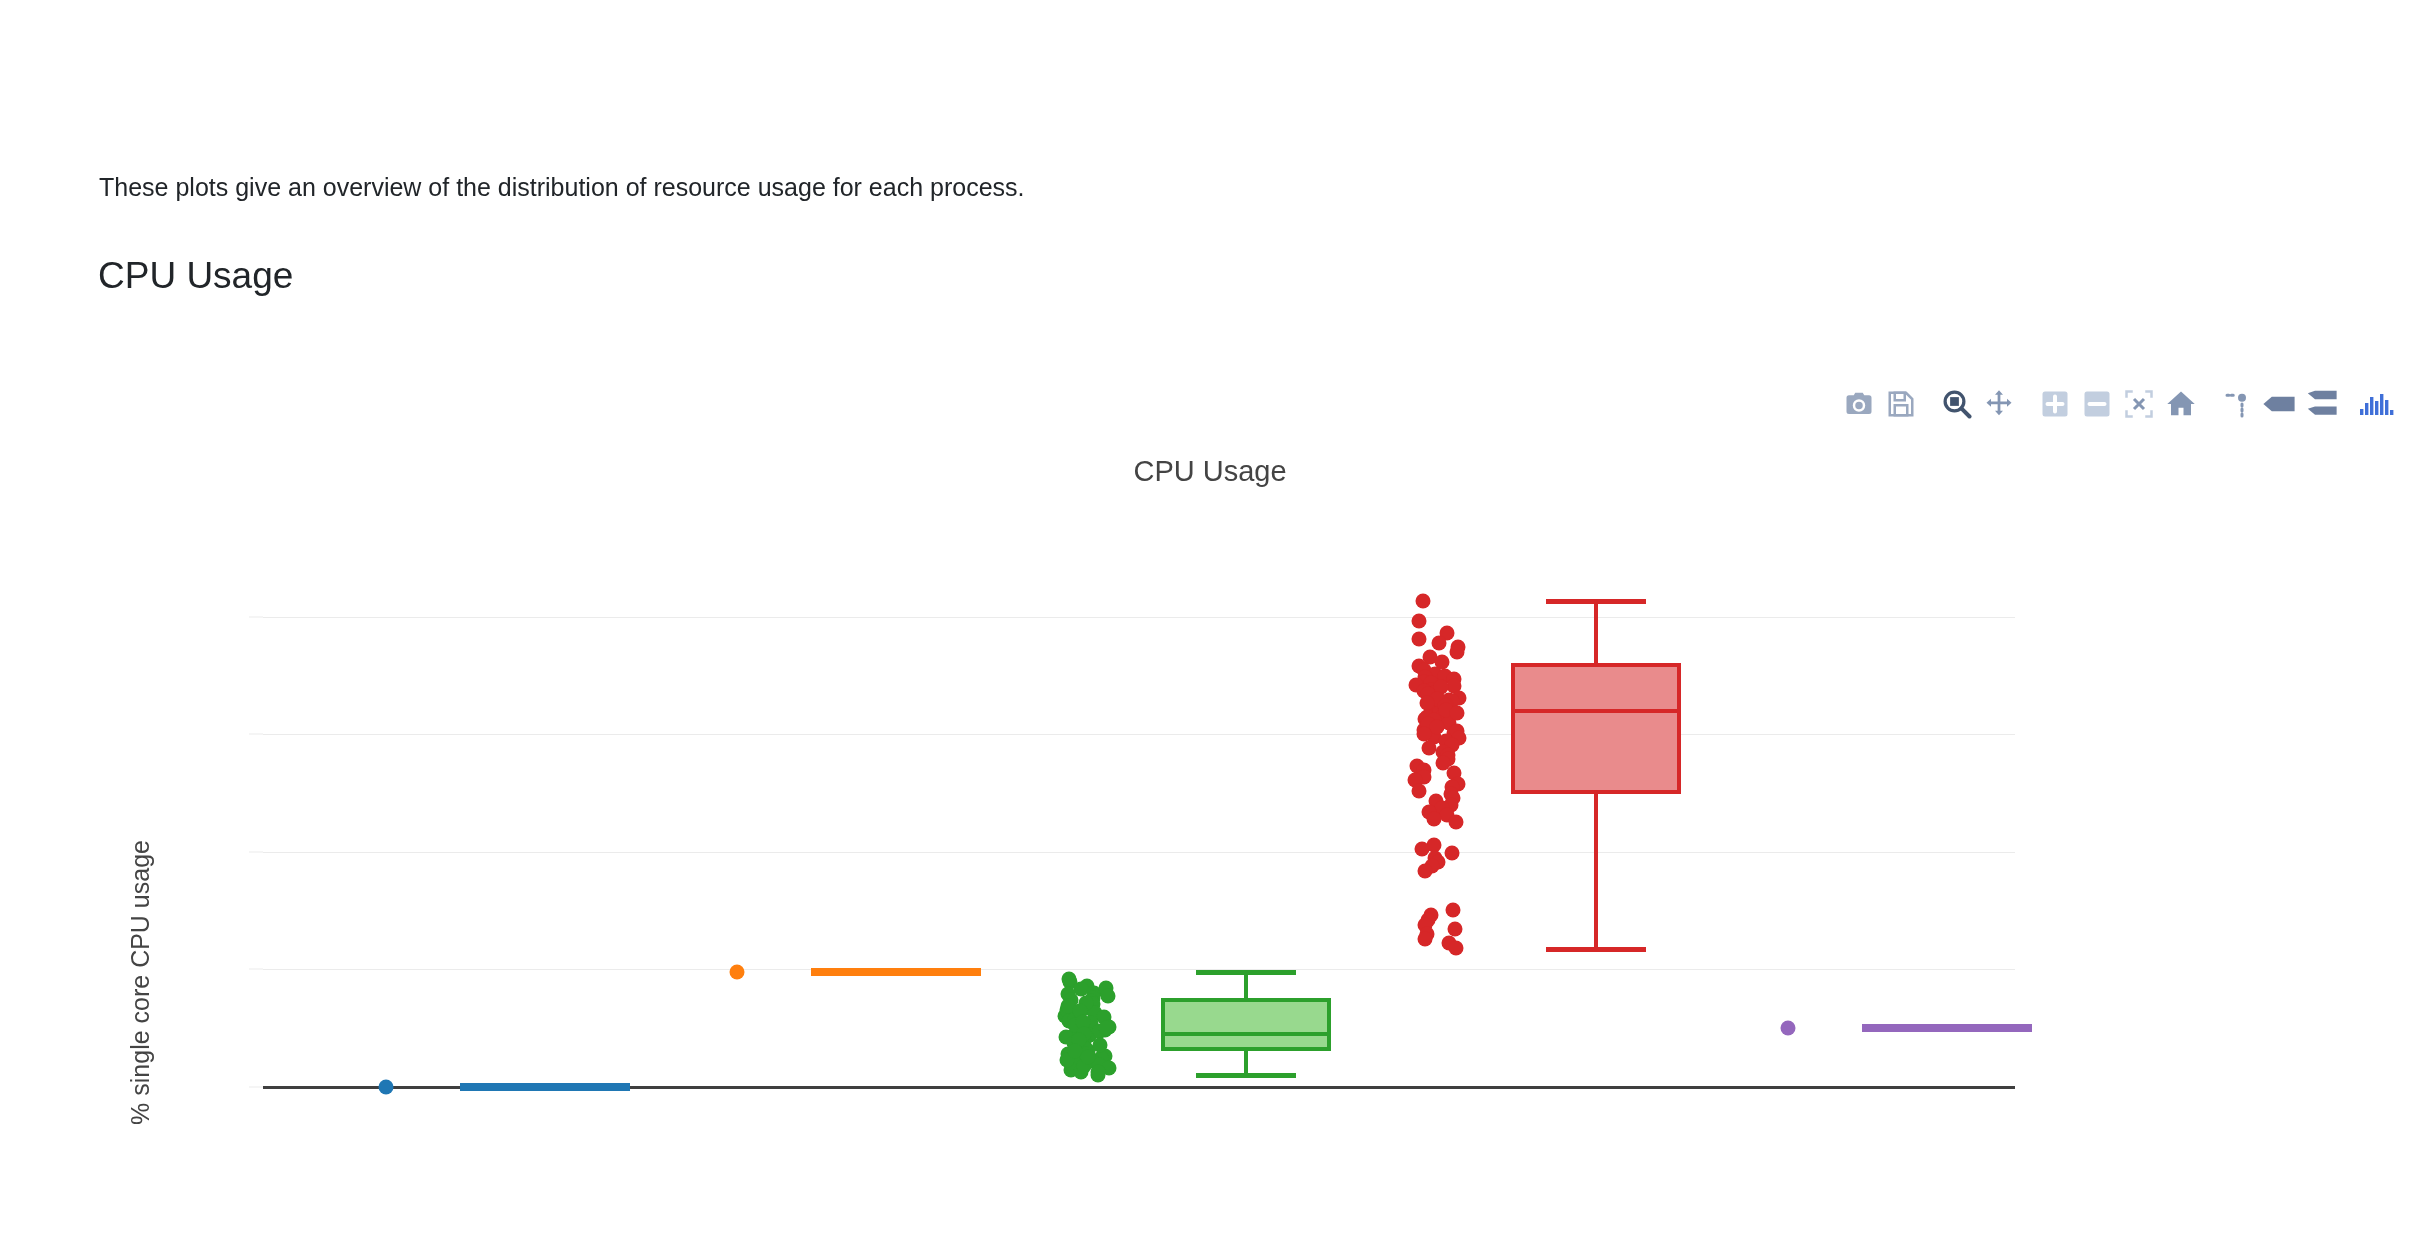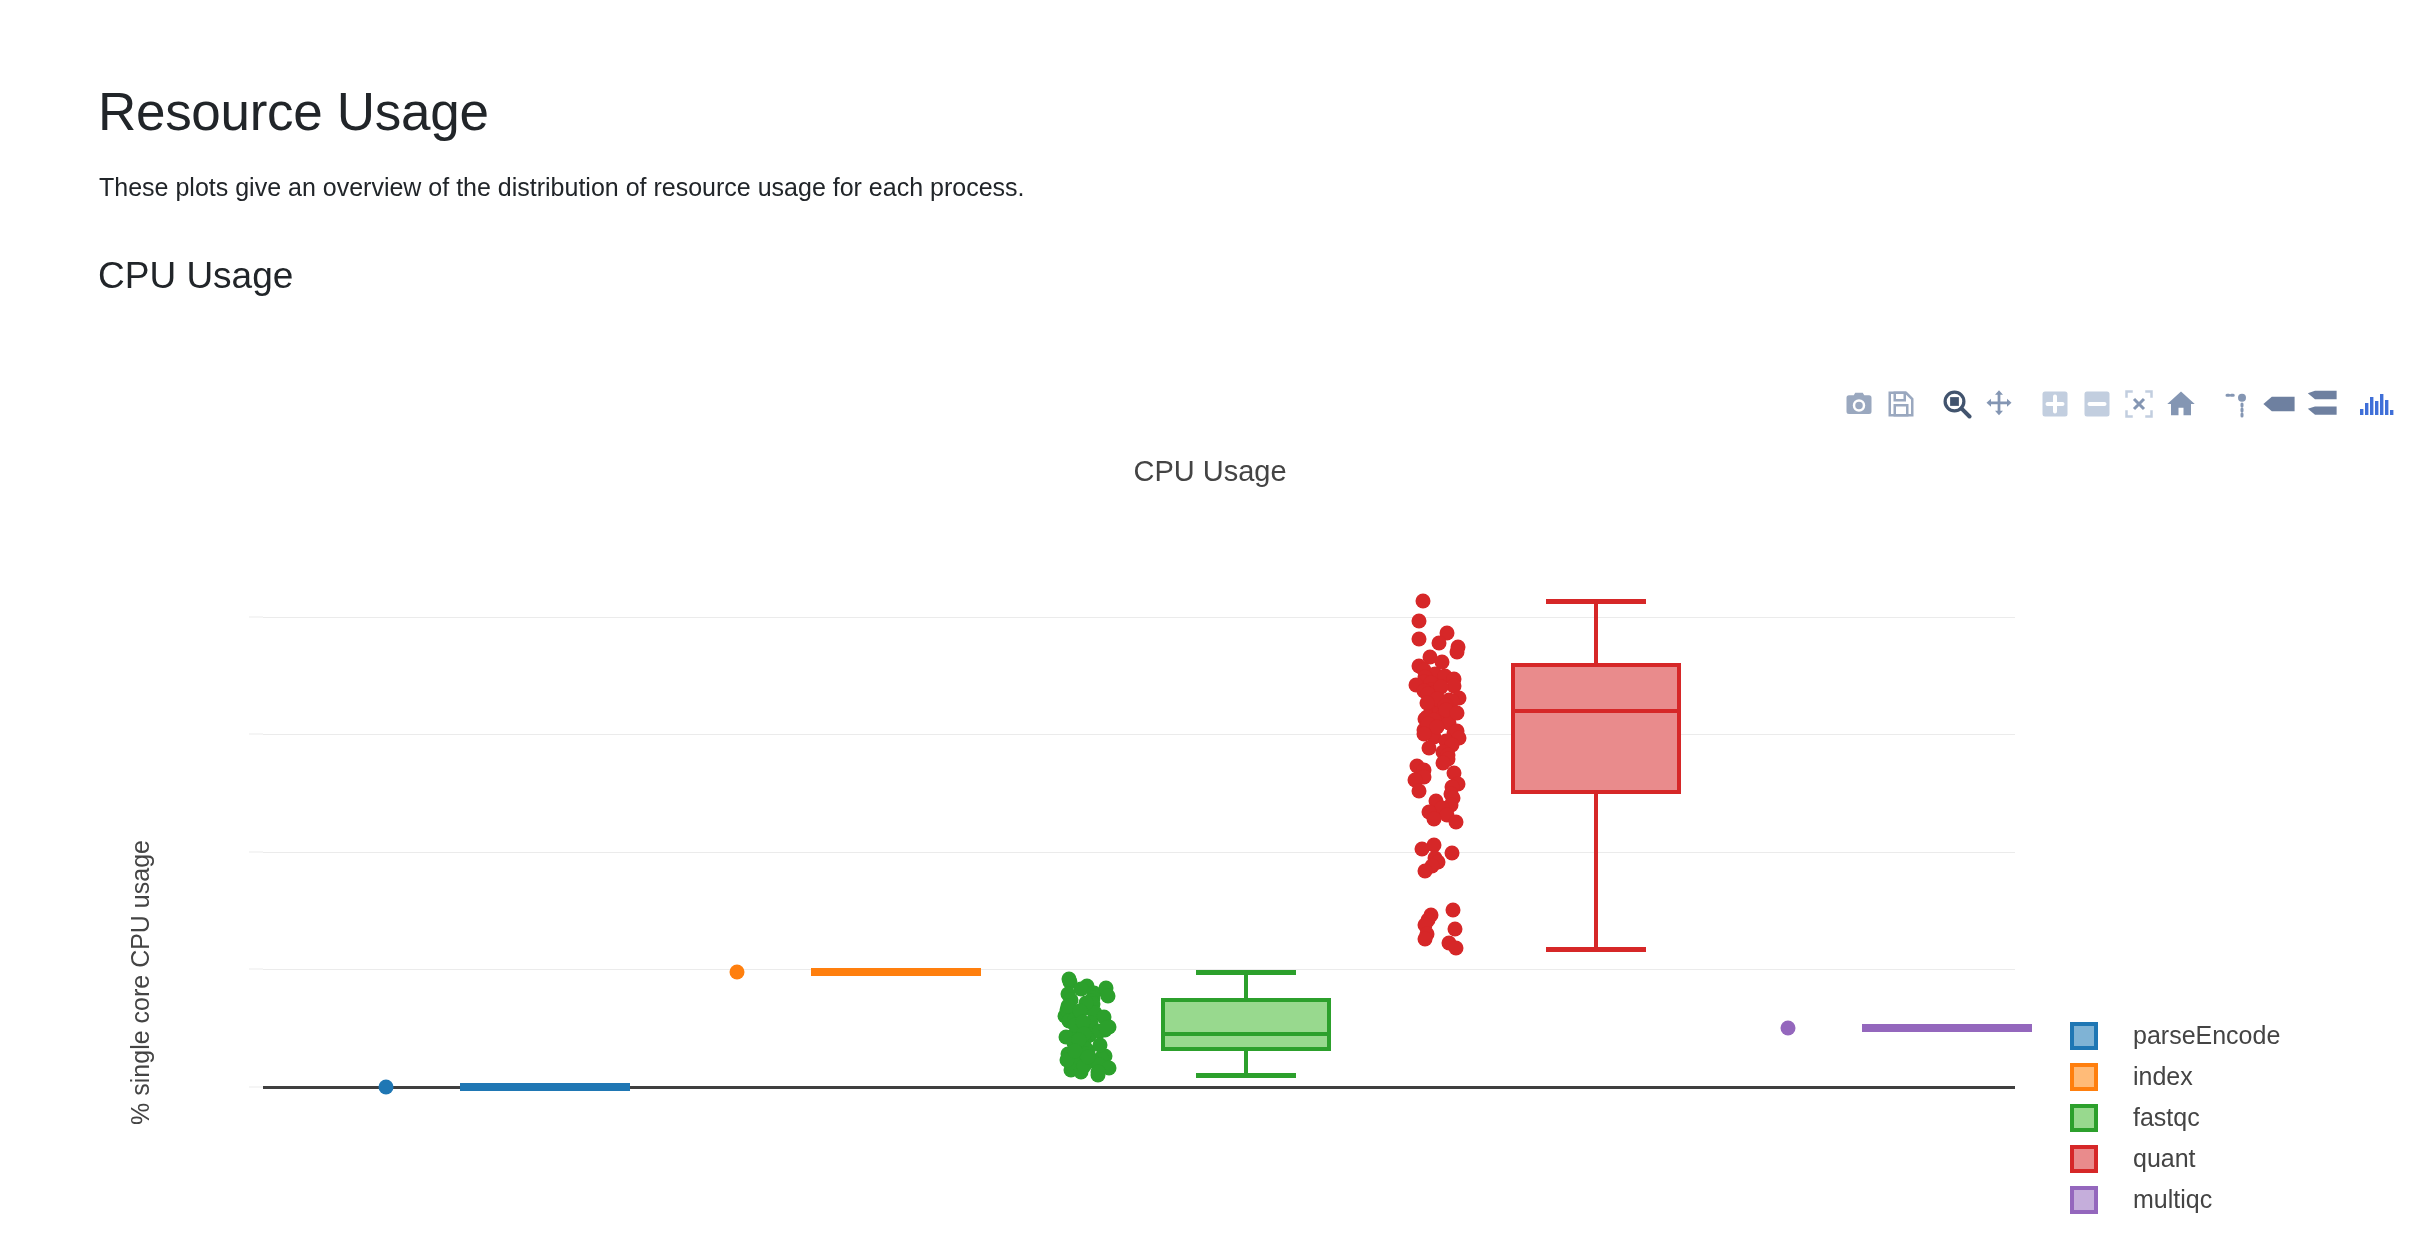--- a/index.html
+++ b/index.html
@@ -109,21 +109,20 @@
     width:28px;height:28px;box-sizing:border-box;border-width:4px;border-style:solid;
     margin-right:35px;
   }
   .leg-label{font-size:25px;color:#444;}
 </style>
 </head>
 <body>
 
 <div class="page">
 
-  <h1 class="page-title">Resource Usage</h1>
   <p class="page-desc">These plots give an overview of the distribution of resource usage for each process.</p>
   <h2 class="section-title">CPU Usage</h2>
 
 
   <div class="modebar">
     <div class="mb-btn">
       <svg width="30" height="30" viewBox="0 0 24 24" fill="#9aa8bf">
           <path d="M9 3l-1.2 2H4a2 2 0 0 0-2 2v11a2 2 0 0 0 2 2h16a2 2 0 0 0 2-2V7a2 2 0 0 0-2-2h-3.8L15 3H9zm3 5.2a5 5 0 1 1 0 10 5 5 0 0 1 0-10zm0 2a3 3 0 1 0 0 6 3 3 0 0 0 0-6z"></path>
         </svg>
     </div>
@@ -393,37 +392,15 @@
           <div class="pt" style="left: 1161.88px; top: 368.609px; background: rgb(214, 39, 40);"></div>
           <div class="pt" style="left: 1185.89px; top: 373.304px; background: rgb(214, 39, 40);"></div>
           <div class="pt" style="left: 1192.96px; top: 378px; background: rgb(214, 39, 40);"></div>
         </div>
         <div class="boxgroup">
           <div class="bx-med" style="left: 1598.8px; width: 170px; top: 453.826px; height: 8px; background: rgb(148, 103, 189);"></div>
           <div class="pt" style="left: 1524.8px; top: 457.826px; background: rgb(148, 103, 189);"></div>
         </div>
       </div>
 
-    <div class="legend" id="legend">
-        <div class="leg-row">
-          <div class="leg-swatch" style="background: rgb(127, 179, 213); border-color: rgb(31, 119, 180);"></div>
-          <div class="leg-label">parseEncode</div>
-        </div>
-        <div class="leg-row">
-          <div class="leg-swatch" style="background: rgb(255, 187, 120); border-color: rgb(255, 127, 14);"></div>
-          <div class="leg-label">index</div>
-        </div>
-        <div class="leg-row">
-          <div class="leg-swatch" style="background: rgb(152, 217, 142); border-color: rgb(44, 160, 44);"></div>
-          <div class="leg-label">fastqc</div>
-        </div>
-        <div class="leg-row">
-          <div class="leg-swatch" style="background: rgb(233, 139, 140); border-color: rgb(214, 39, 40);"></div>
-          <div class="leg-label">quant</div>
-        </div>
-        <div class="leg-row">
-          <div class="leg-swatch" style="background: rgb(197, 174, 219); border-color: rgb(148, 103, 189);"></div>
-          <div class="leg-label">multiqc</div>
-        </div>
-      </div>
   </div>
 
 </div>
 
 </body></html>

